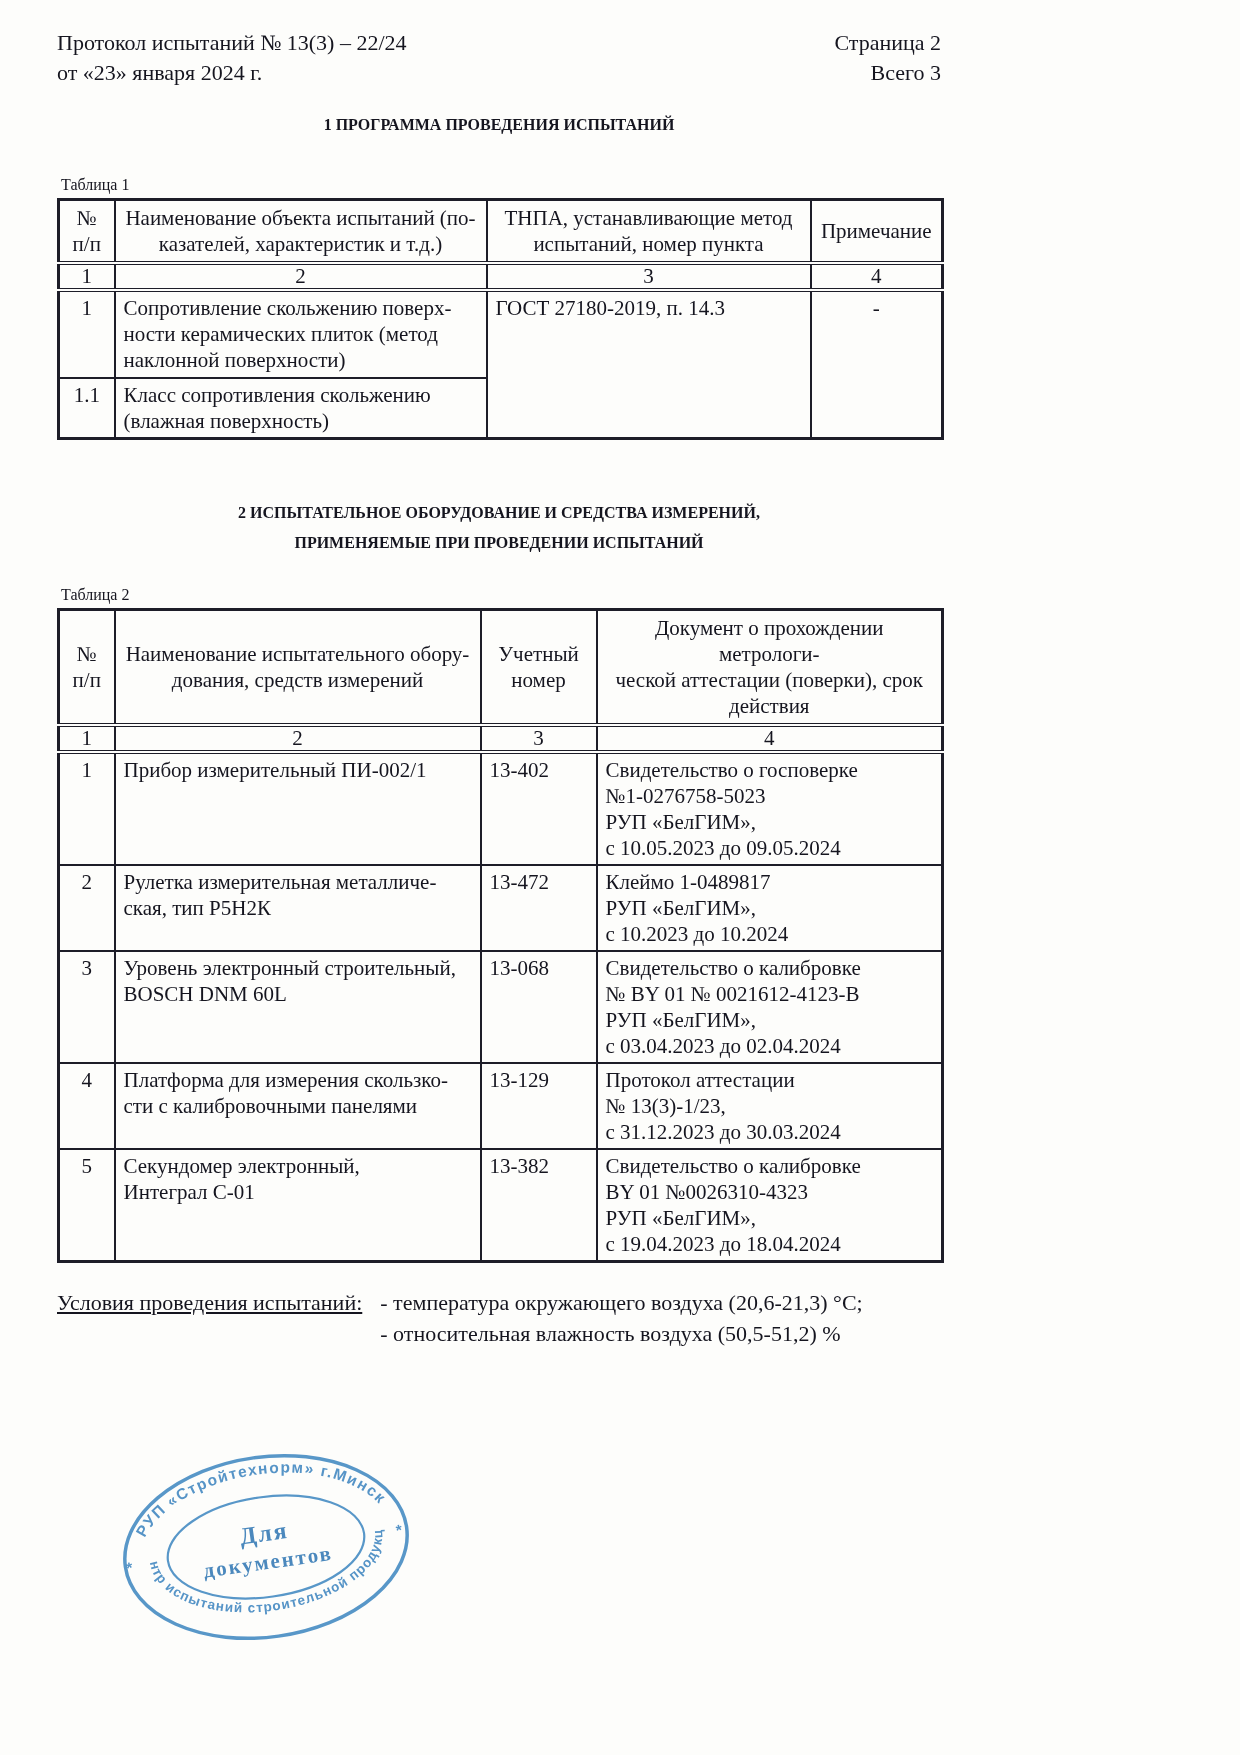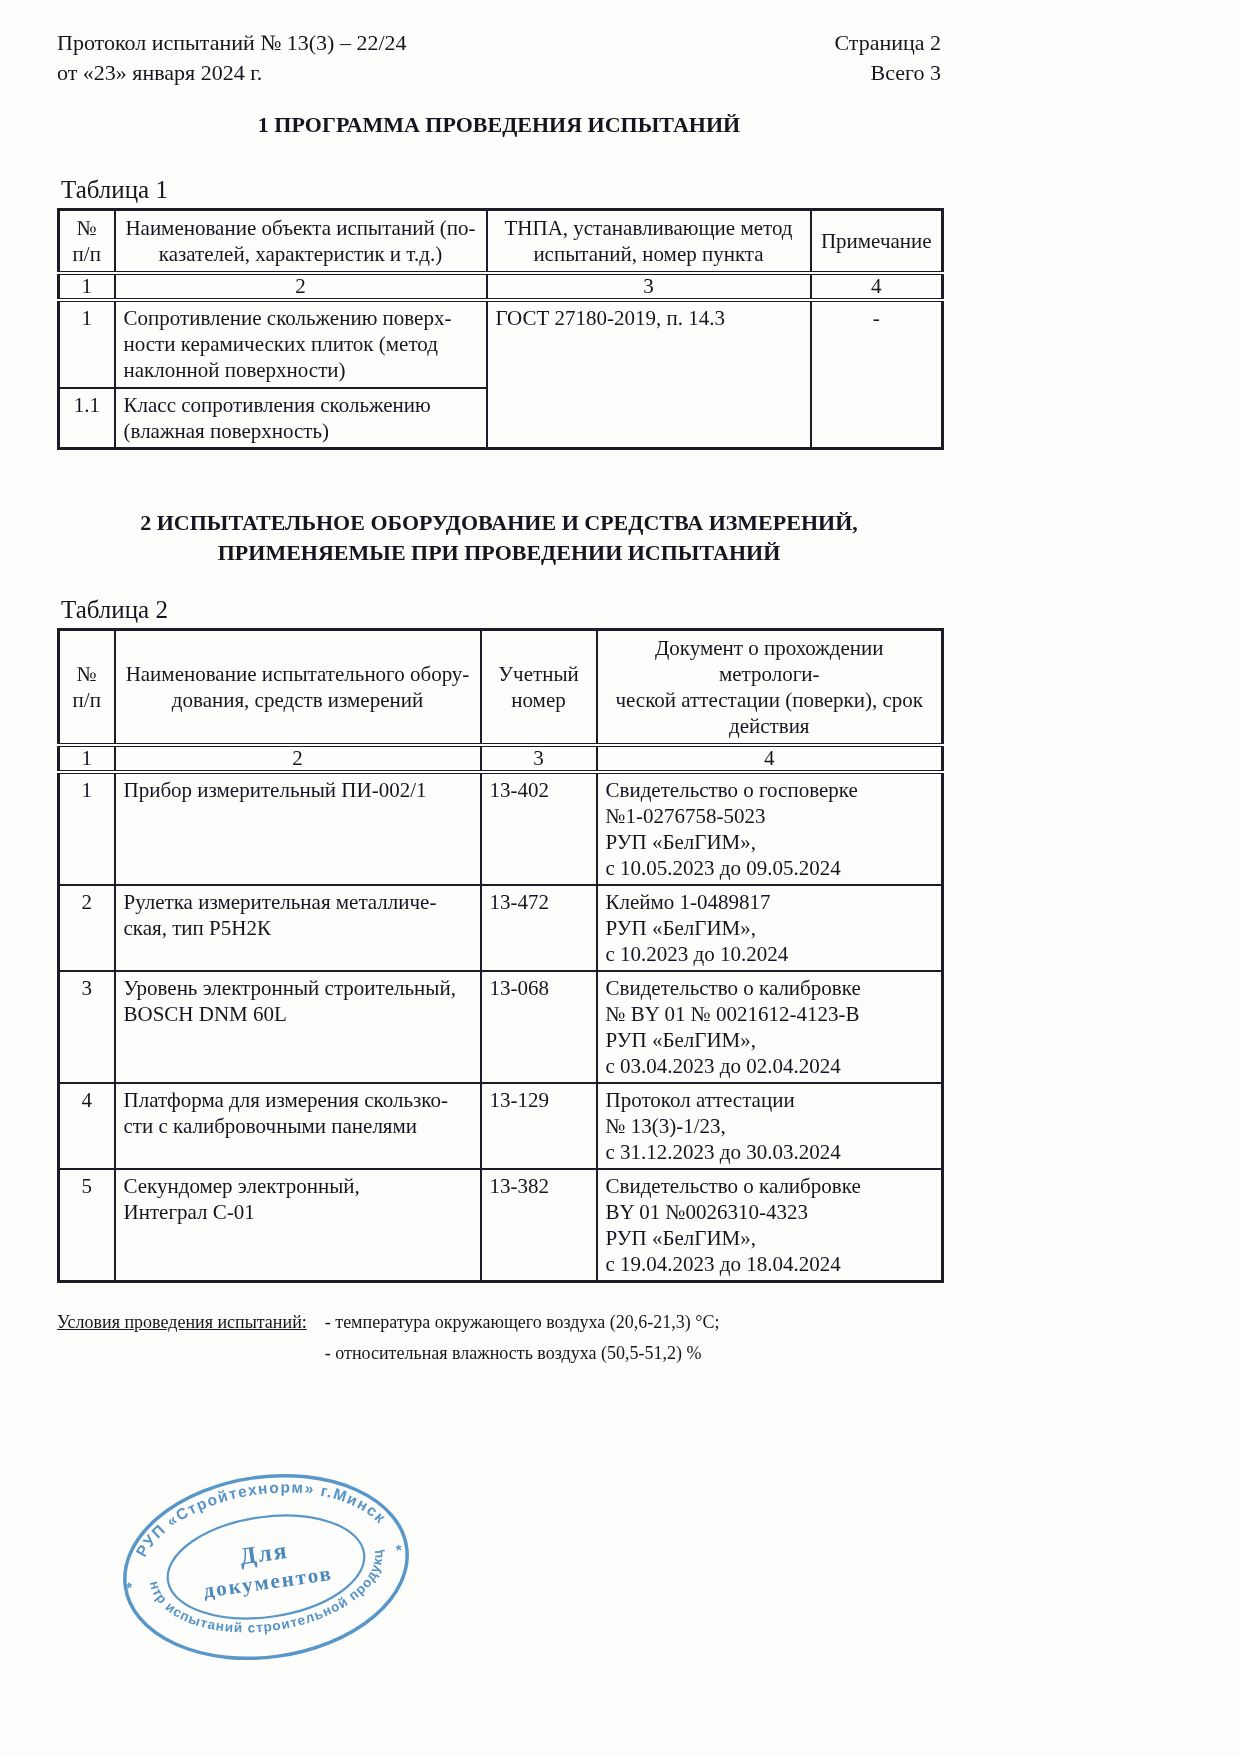--- a/index.html
+++ b/index.html
@@ -18,23 +18,23 @@
     padding:28px 12px 0 57px;
   }
   .content{width:884px;}
   
   .doc-header{display:flex;justify-content:space-between;align-items:flex-start;}
   .doc-header-left div{font-size:22px;line-height:30px;}
   .doc-header-right div{font-size:22px;line-height:30px;text-align:right;}
   
   .sec-title{
     margin:22px 0 0 0;
-    font-size:22px;font-weight:bold;text-align:center;line-height:30px;
-  }
-  .table-label{margin:36px 0 4px 4px;font-size:25px;}
+    font-size:16px;font-weight:bold;text-align:center;line-height:30px;
+  }
+  .table-label{margin:36px 0 4px 4px;font-size:16px;}
   
   table{border-collapse:collapse;table-layout:fixed;width:884px;}
   td,th{
     border:2px solid #1d1d28;
     font-size:21px;line-height:26px;
     padding:3px 8px;
     vertical-align:top;
     font-weight:normal;
     box-sizing:border-box;
   }
@@ -45,21 +45,21 @@
     border-bottom:4px double #1d1d28;
     text-align:center;line-height:21px;padding:1px 4px;
   }
   .pre{white-space:pre-line;}
   .c-num{text-align:center;}
   .c-method{text-align:left;}
   .c-note{text-align:center;}
   .c-center{text-align:left;}
   .t1 .row-tall td{height:88px;}
   
-  .conditions{display:flex;margin-top:24px;font-size:18px;line-height:31px;}
+  .conditions{display:flex;margin-top:24px;font-size:22px;line-height:31px;}
   .cond-label{text-decoration:underline;white-space:nowrap;}
   .cond-lines{margin-left:18px;}
   
   .stamp{margin:92px 0 0 48px;display:block;}
   .stamp .ring{fill:none;stroke:#4289c2;}
   .stamp .outer{stroke-width:3.5;}
   .stamp .inner{stroke-width:2.2;}
   .stamp .arc-text{fill:#3f86c0;font-size:15.5px;letter-spacing:1.5px;font-family:"Liberation Sans","DejaVu Sans",sans-serif;font-weight:bold;}
   .stamp .arc-text.small{font-size:13.5px;letter-spacing:1px;}
   .stamp .center-text{fill:#3379b5;font-weight:bold;font-size:21px;letter-spacing:2px;font-family:"Liberation Serif","DejaVu Serif",serif;}

